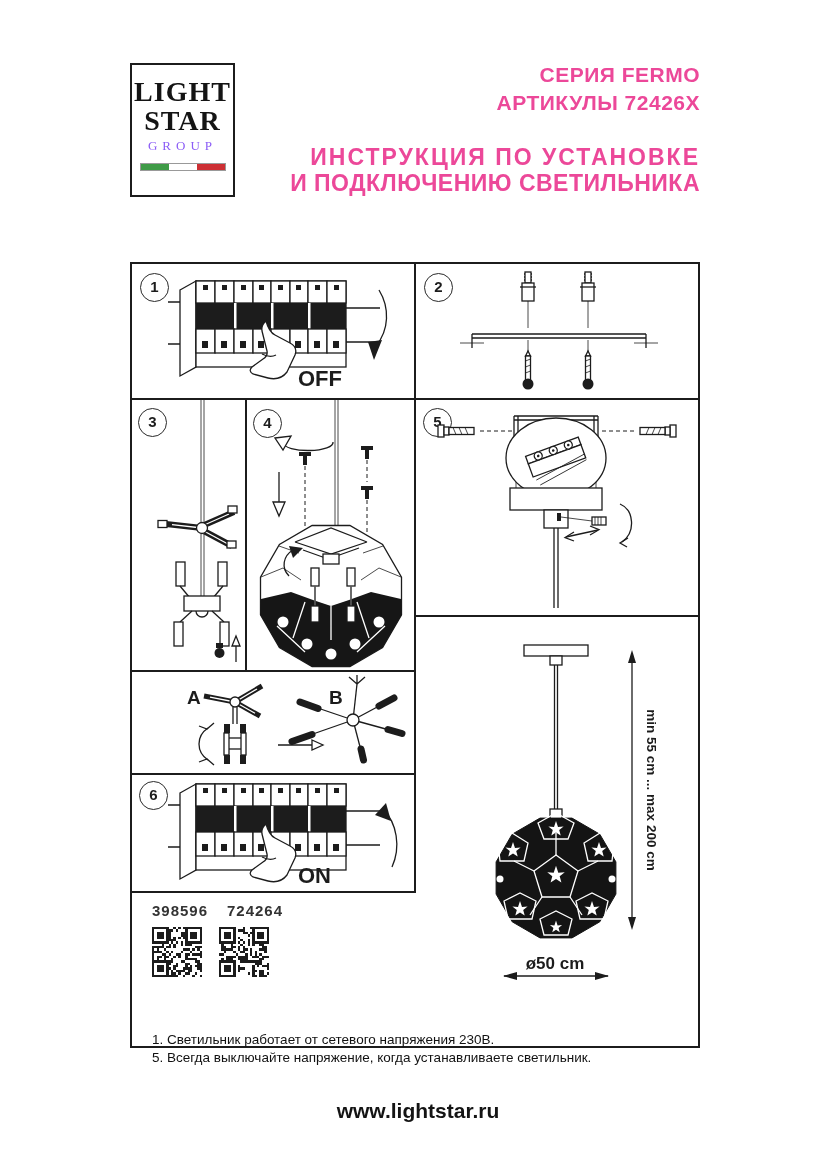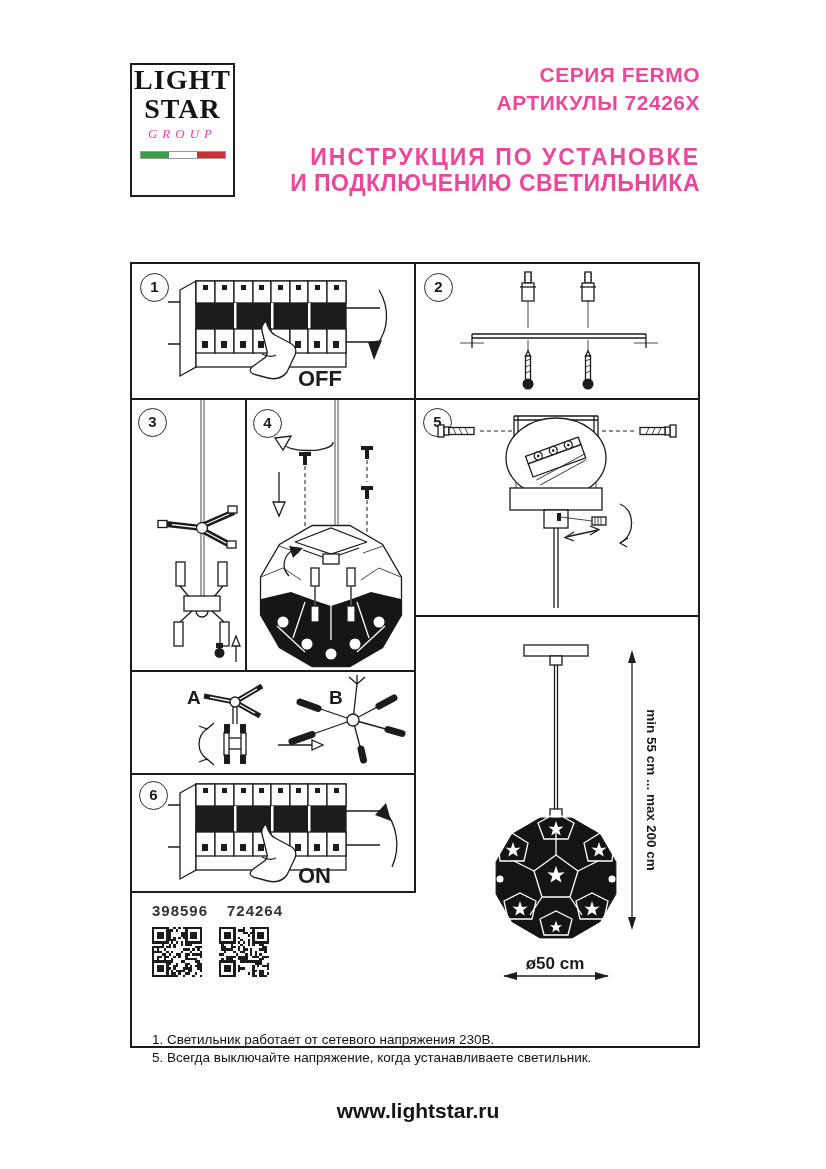--- a/index.html
+++ b/index.html
@@ -1,25 +1,25 @@
 <!DOCTYPE html>
 <html><head>
 <meta charset="utf-8">
 <style>
   html,body{margin:0;padding:0;}
   body{width:826px;height:1169px;background:#ffffff;position:relative;overflow:hidden;
        font-family:"Liberation Sans",sans-serif;color:#1c1c1c;}
   .abs{position:absolute;}
   
   .logo-box{left:130px;top:63px;width:105px;height:134px;border:2px solid #1c1c1c;
-            box-sizing:border-box;text-align:center;background:#fff;}
+            box-sizing:border-box;text-align:center;padding-top:12px;background:#fff;}
   .logo-word{font-family:"Liberation Serif",serif;font-weight:bold;font-size:28px;
              line-height:29px;letter-spacing:1px;color:#141414;}
   .logo-group{font-family:"Liberation Serif",serif;font-size:13px;letter-spacing:5px;
-              margin-top:3px;color:#ec4899;font-style:italic;}
+              margin-top:3px;color:#8b5cf6;}
   .flag{width:86px;height:8px;margin:9px auto 0;display:flex;border:1px solid #999;box-sizing:border-box;}
   .flag span{flex:1;height:100%;}
   .hdr{right:126px;text-align:right;font-weight:bold;color:#ec4899;}
   .hdr-series{top:61px;font-size:21px;line-height:28px;letter-spacing:0.5px;}
   .hdr-title{top:144px;font-size:23px;line-height:26px;letter-spacing:0.5px;}
   .hdr-title .ls{letter-spacing:2px;}
   
   .grid{left:130px;top:262px;width:570px;height:786px;border:2px solid #1c1c1c;box-sizing:border-box;}
   .gl{position:absolute;background:#1c1c1c;}
   .num{position:absolute;width:29px;height:29px;border:1.6px solid #2a2a2a;border-radius:50%;

